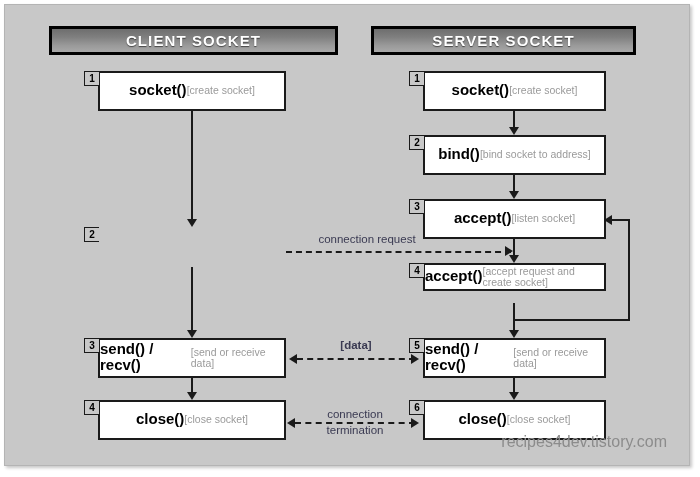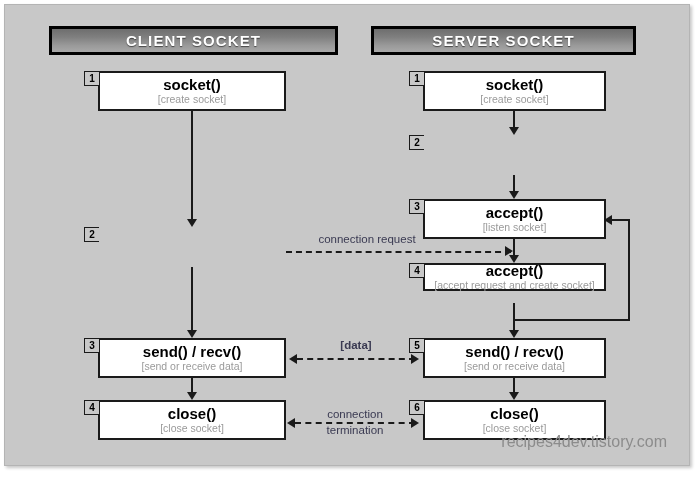--- a/index.html
+++ b/index.html
@@ -44,21 +44,21 @@
     justify-content: center;
     text-shadow: 0 1px 1px rgba(0,0,0,0.55);
   }
   
   .node {
     position: absolute;
     box-sizing: border-box;
     background: #ffffff;
     border: 2px solid #1a1a1a;
     display: flex;
-    flex-direction: column;
+    flex-direction: row;
     align-items: center;
     justify-content: center;
   }
   .node .title {
     font-size: 15px;
     font-weight: bold;
     color: #000000;
     line-height: 1.05;
     margin-bottom: 2px;
   }
@@ -184,20 +184,24 @@
     </div>
 
     <div class="node" style="left:418px; top:66px; width:183px; height:40px;">
       <div class="title">socket()</div>
       <div class="sub">[create socket]</div>
     </div>
     <div class="badge" style="left:404px; top:66px;">
       <span>1</span>
     </div>
 
+    <div class="node" style="left:418px; top:130px; width:183px; height:40px;">
+      <div class="title">bind()</div>
+      <div class="sub">[bind socket to address]</div>
+    </div>
     <div class="badge" style="left:404px; top:130px;">
       <span>2</span>
     </div>
 
     <div class="node" style="left:418px; top:194px; width:183px; height:40px;">
       <div class="title">accept()</div>
       <div class="sub">[listen socket]</div>
     </div>
     <div class="badge" style="left:404px; top:194px;">
       <span>3</span>

